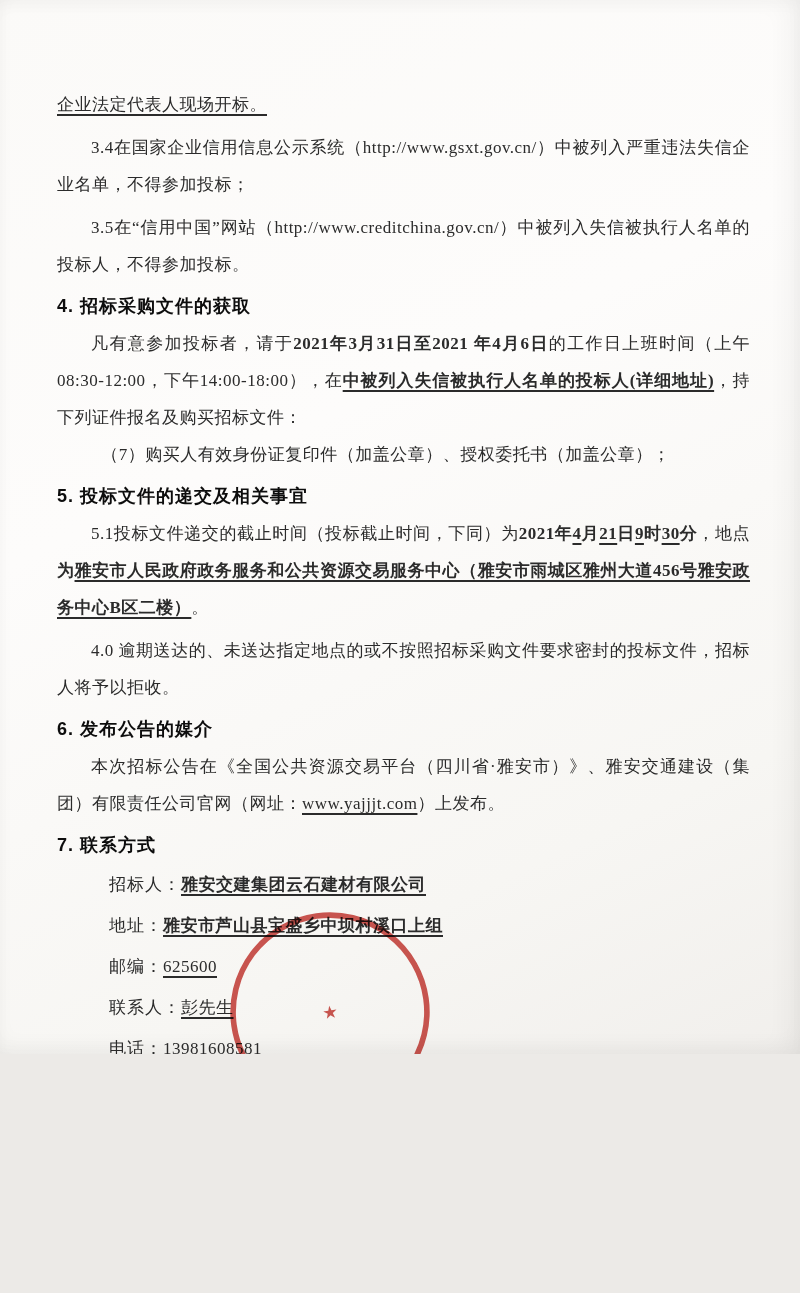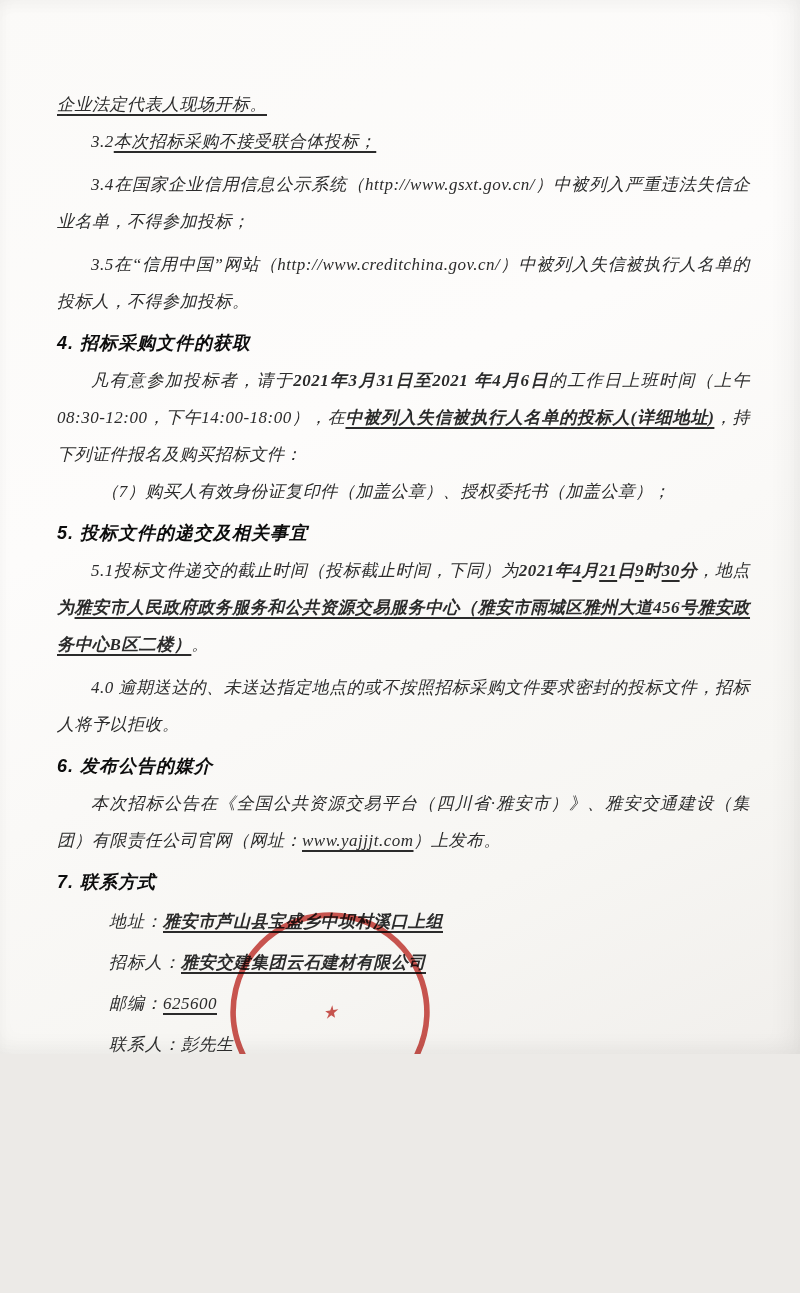--- a/index.html
+++ b/index.html
@@ -5,21 +5,20 @@
   html,body{margin:0;padding:0;background:#eceae7;}
   .page{
     position:relative;
     width:800px;height:1054px;
     margin:0 auto;
     background:linear-gradient(155deg,#fbfaf8 0%,#fdfcfb 40%,#f7f6f3 78%,#f1efec 100%);
     box-shadow:inset -14px 0 22px rgba(0,0,0,0.035), inset 0 -10px 18px rgba(0,0,0,0.03), inset 0 6px 14px rgba(0,0,0,0.02);
     font-family:"Liberation Serif","DejaVu Serif",serif;
     color:#2b2b2b;
     overflow:hidden;
-    font-style:italic;
   }
   .content{position:absolute;left:57px;right:50px;top:86px;}
   p.body{margin:0;font-size:17px;line-height:37px;text-align:justify;letter-spacing:0.5px;}
   p.sp{margin-top:6px;}
   .indent{text-indent:2em;}
   .item{text-indent:2.6em;line-height:33px;}
   h2.heading{
     font-family:"Liberation Sans","DejaVu Sans",sans-serif;
     font-size:18px;color:#0d0d0d;font-weight:700;
     margin:11px 0 7px 0;letter-spacing:1px;
@@ -45,21 +44,20 @@
   .stamp .star{fill:#c8403a;font-size:17px;}
 </style>
 </head>
 <body>
 
 <div class="page">
   <div class="content">
 
     <p class="body"><span class="u">企业法定代表人现场开标。</span></p>
 
-    <p class="body indent"><span>3.2</span><span class="u">本次招标采购不接受联合体投标；</span></p>
 
 
     <p class="body indent sp">3.4在国家企业信用信息公示系统（http://www.gsxt.gov.cn/）中被列入严重违法失信企业名单，不得参加投标；</p>
 
     <p class="body indent sp">3.5在“信用中国”网站（http://www.creditchina.gov.cn/）中被列入失信被执行人名单的投标人，不得参加投标。</p>
 
     <h2 class="heading">4. 招标采购文件的获取</h2>
 
     <p class="body indent"><span>凡有意参加投标者，请于</span><span class="b">2021年3月31日至2021 年4月6日</span><span>的工作日上班时间（上午08:30-12:00，下午14:00-18:00），在</span><span class="b u">中被列入失信被执行人名单的投标人(详细地址)</span><span>，持下列证件报名及购买招标文件：</span></p>
 
@@ -71,22 +69,22 @@
 
     <p class="body indent sp">4.0 逾期送达的、未送达指定地点的或不按照招标采购文件要求密封的投标文件，招标人将予以拒收。</p>
 
     <h2 class="heading">6. 发布公告的媒介</h2>
 
     <p class="body indent"><span>本次招标公告在《全国公共资源交易平台（四川省·雅安市）》、雅安交通建设（集团）有限责任公司官网（网址：</span><span class="u">www.yajjjt.com</span><span>）上发布。</span></p>
 
     <h2 class="heading">7. 联系方式</h2>
 
     <div class="contacts">
+      <div class="contact-row"><span class="label">招标人：</span><span class="value vb">雅安交建集团云石建材有限公司</span></div>
       <div class="contact-row"><span class="label">地址：</span><span class="value vb">雅安市芦山县宝盛乡中坝村溪口上组</span></div>
-      <div class="contact-row"><span class="label">招标人：</span><span class="value vb">雅安交建集团云石建材有限公司</span></div>
       <div class="contact-row"><span class="label">邮编：</span><span class="value">625600</span></div>
       <div class="contact-row"><span class="label">联系人：</span><span class="value">彭先生</span></div>
       <div class="contact-row"><span class="label">电话：</span><span class="value">13981608581</span></div>
     </div>
 
   </div>
 
   <svg class="stamp" viewBox="0 0 200 200" aria-hidden="true">
     <defs>
       <path id="arcTop" d="M 100,172 A 72,72 0 1,1 99.9,172"></path>

